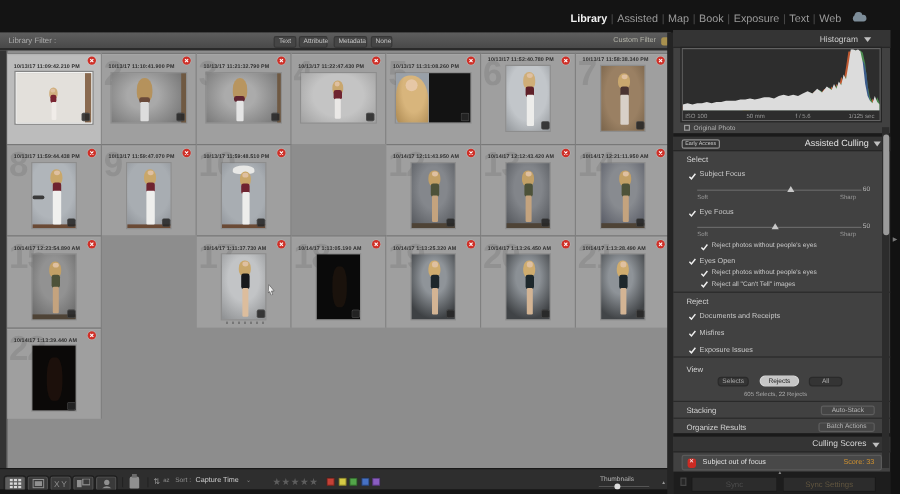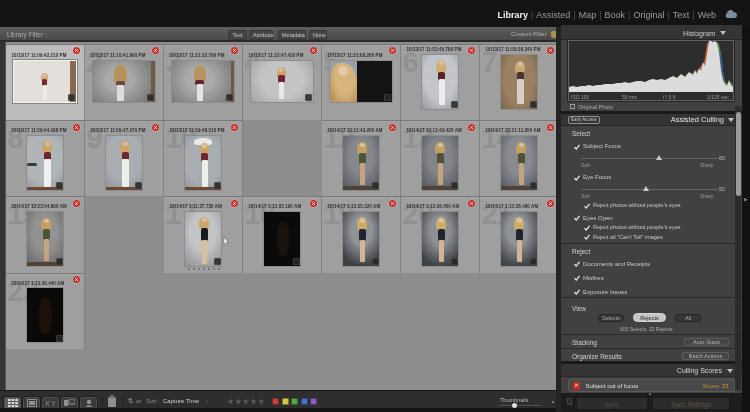--- a/index.html
+++ b/index.html
@@ -1,16 +1,16 @@
 <!DOCTYPE html>
 <html><head><meta charset="utf-8"><style>
 * {margin:0;padding:0;box-sizing:border-box}
 html,body {width:750px;height:412px;overflow:hidden;background:#131313;font-family:"Liberation Sans",sans-serif}
 #app {position:relative;width:750px;height:412px}
-#top {position:absolute;left:0;top:0;width:750px;height:27px;background:#141414;display:flex;align-items:center;justify-content:flex-end;padding-right:12px;padding-top:2px;font-size:9px}
+#top {position:absolute;left:0;top:0;width:750px;height:27px;background:#141414;display:flex;align-items:center;justify-content:flex-end;padding-right:27px;padding-top:2px;font-size:9px}
 #top .sep {color:#4f4f4f;margin:0 3px}
 #fbar {position:absolute;left:0;top:27px;width:559px;height:15px;background:linear-gradient(#5e5e5e,#494949);border-bottom:2px solid #2a2a2a}
 .fbtn {position:absolute;top:2.5px;height:10px;background:#454545;border:1px solid #383838;border-radius:2px;font-size:5.5px;color:#c6c6c6;text-align:center;line-height:9px;padding:0 3px}
 #grid {position:absolute;left:0;top:42px;width:559px;height:348px;background:#8d8d8d}
 #lstrip {position:absolute;left:0;top:42px;width:5.5px;height:348px;background:#333;border-right:1px solid #555}
 .cell {position:absolute;border-right:1px solid #707070aa;border-top:1px solid #6f6f6fcc;box-shadow:inset 0 1px 0 #ababab88;overflow:hidden}
 .num {position:absolute;left:2px;top:1px;font-size:29px;font-weight:700;color:#919191;letter-spacing:-1px}
 .date {position:absolute;left:6px;font-size:4.45px;color:#2e2e2e;white-space:nowrap;font-weight:700;letter-spacing:0.1px}
 .ph {position:absolute}
 .im {position:absolute;left:0;top:0;right:0;bottom:0;overflow:hidden}
@@ -35,21 +35,21 @@
 <div id="app">
 <div id="top">
       <span style="color:#f2f2f2;font-weight:700">Library</span>
       <span class="sep">|</span>
       <span style="color:#9b9b9b">Assisted</span>
       <span class="sep">|</span>
       <span style="color:#9b9b9b">Map</span>
       <span class="sep">|</span>
       <span style="color:#9b9b9b">Book</span>
       <span class="sep">|</span>
-      <span style="color:#9b9b9b">Original</span>
+      <span style="color:#9b9b9b">Exposure</span>
       <span class="sep">|</span>
       <span style="color:#9b9b9b">Text</span>
       <span class="sep">|</span>
       <span style="color:#9b9b9b">Web</span>
       <svg width="14" height="9" style="margin-left:8px">
         <path d="M3 8 a3 3 0 0 1 0-5 a3.5 3.5 0 0 1 6.8-0.6 a2.8 2.8 0 0 1 0.8 5.6 z" fill="#7d8d99"></path>
       </svg>
     </div>
 <div id="fbar">
 <span style="position:absolute;left:7px;top:4px;font-size:6.5px;color:#ababab">Library Filter :</span>

